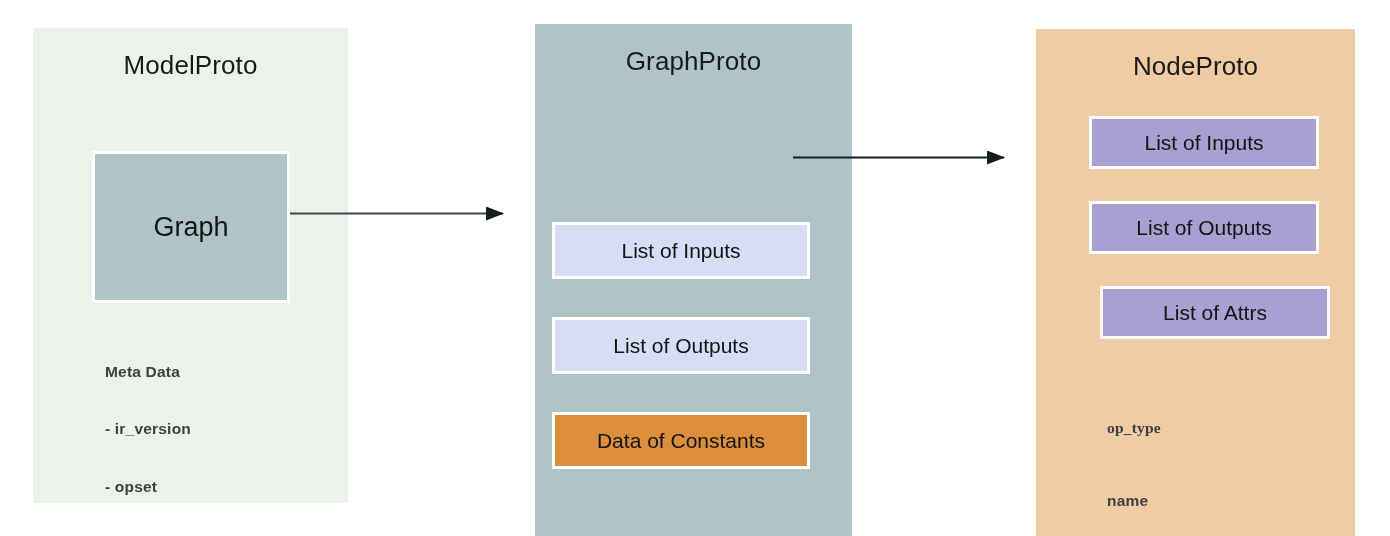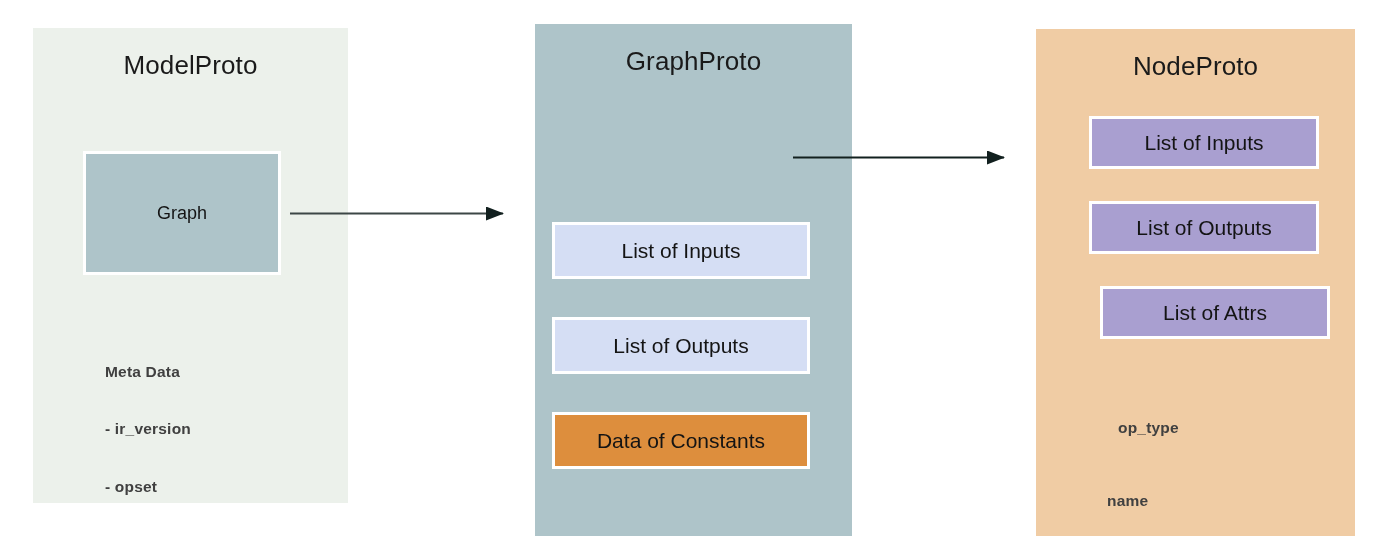--- a/index.html
+++ b/index.html
@@ -59,36 +59,36 @@
   
   #panel-model { left: 33px;   top: 28px; width: 315px; height: 475px; }
   #panel-graph { left: 535px;  top: 24px; width: 317px; height: 536px; }
   #panel-node  { left: 1036px; top: 29px; width: 319px; height: 516px; }
 
   #panel-model .panel-title,
   #panel-graph .panel-title,
   #panel-node  .panel-title { top: 22px; }
 
   
-  #box-graph { left: 50px; top: 123px; width: 198px; height: 124px; font-size: 18px; }
+  #box-graph { left: 59px; top: 123px; width: 198px; height: 152px; font-size: 27px; }
   #meta-heading  { left: 72px; top: 335px; }
   #meta-line-1   { left: 72px; top: 392px; }
   #meta-line-2   { left: 72px; top: 450px; }
 
   
   #box-nodes     { left: 17px; top: 102px; width: 258px; height: 57px; }
   #box-g-inputs  { left: 17px; top: 198px; width: 258px; height: 57px; }
   #box-g-outputs { left: 17px; top: 293px; width: 258px; height: 57px; }
   #box-constants { left: 17px; top: 388px; width: 258px; height: 57px; }
 
   
   #box-n-inputs  { left: 53px; top: 87px;  width: 230px; height: 53px; }
   #box-n-outputs { left: 53px; top: 172px; width: 230px; height: 53px; }
   #box-n-attrs   { left: 53px; top: 257px; width: 230px; height: 53px; margin-left: 11px; }
-  #node-meta-1   { left: 82px; top: 390px; }
+  #node-meta-1   { left: 71px; top: 390px; font-family: Liberation Serif, serif; }
   #node-meta-2   { left: 71px; top: 447px; margin-top: 16px; }
 </style>
 </head>
 <body>
 
 <div id="canvas">
 
   <div class="panel" id="panel-model" style="background: rgb(236, 241, 235);">
     <div class="panel-title">ModelProto</div>
 

